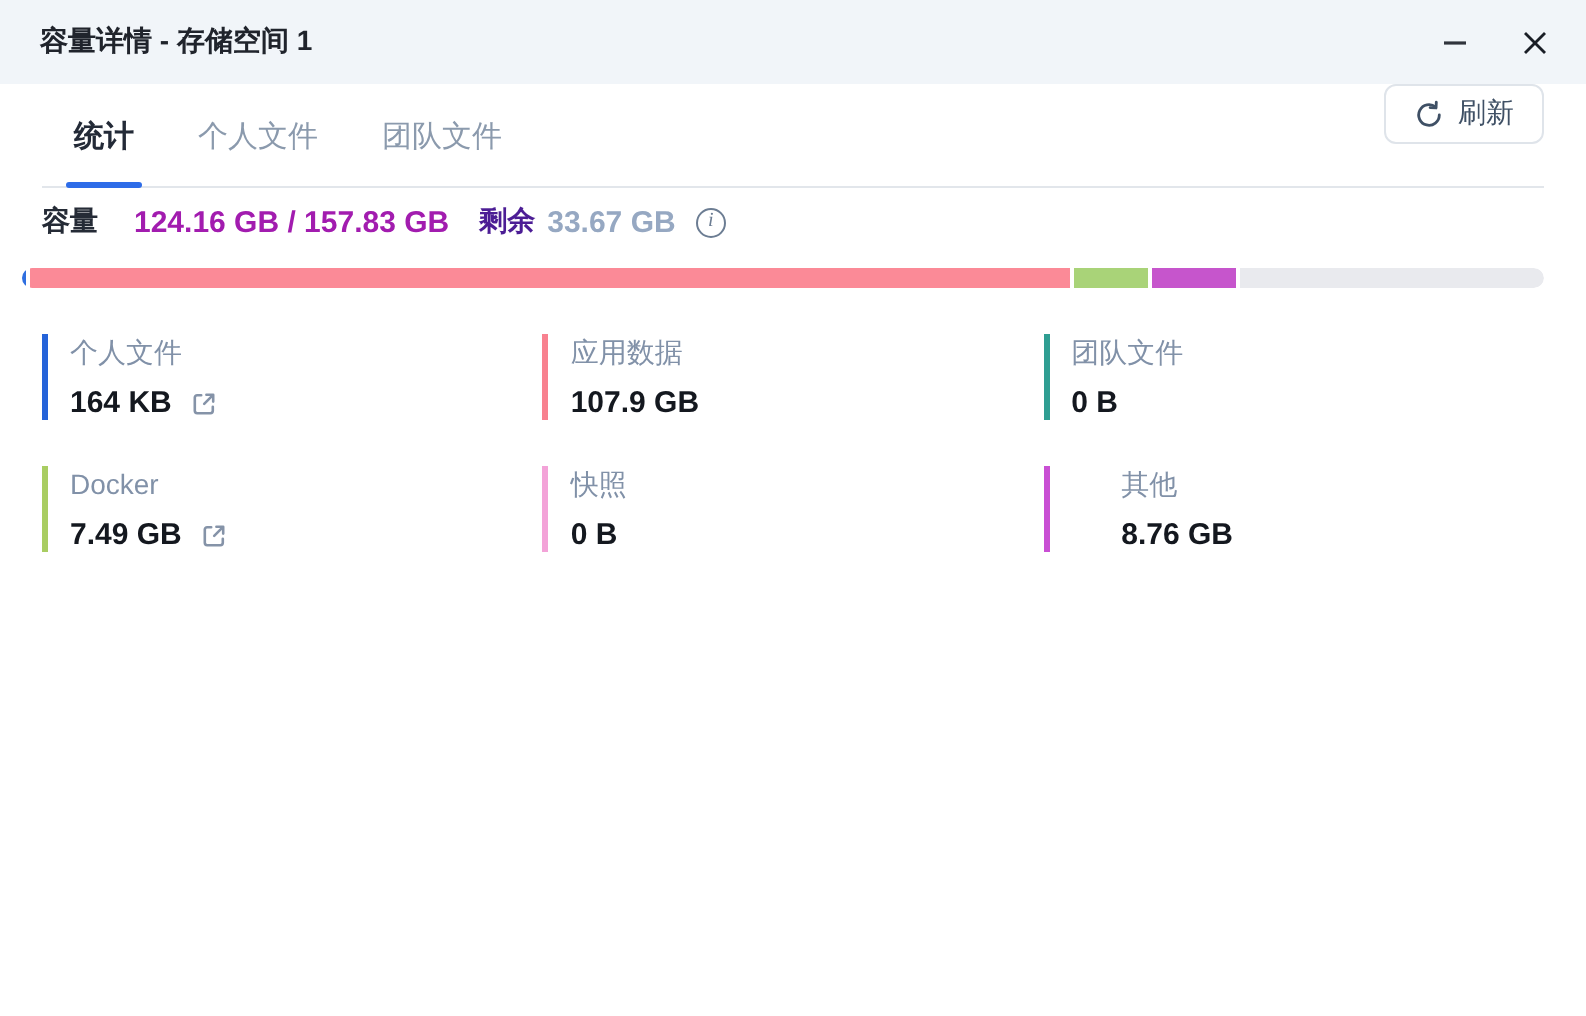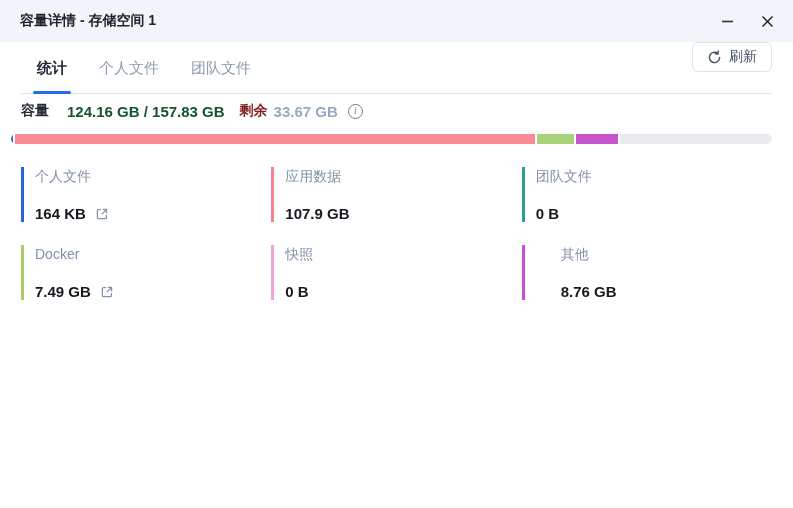--- a/index.html
+++ b/index.html
@@ -50,22 +50,22 @@
     background:#fff; border:1px solid #dfe4ea; border-radius:6px;
     font-family:inherit; font-size:14px; color:#3f5065; cursor:pointer;
   }
   .refresh-btn svg { display:block; }
 
   
   .content { padding:0 21px; }
 
   .capacity-row { margin-top:8px; display:flex; align-items:center; }
   .capacity-label { font-size:14px; font-weight:700; color:#252b36; }
-  .capacity-usage { margin-left:18px; font-size:15px; font-weight:600; color:#14532d; }
-  .remaining-label { margin-left:15px; font-size:14px; font-weight:600; color:#7f1d1d; }
+  .capacity-usage { margin-left:18px; font-size:15px; font-weight:600; color:#a21caf; }
+  .remaining-label { margin-left:15px; font-size:14px; font-weight:600; color:#4c1d95; }
   .remaining-value { margin-left:6px; font-size:15px; font-weight:600; color:#96a8c2; }
   .info-icon {
     margin-left:10px; width:15px; height:15px; border:1.2px solid #6c7d93; border-radius:50%;
     display:inline-flex; align-items:center; justify-content:center;
     font-size:10px; color:#6c7d93; font-style:italic; font-family:"Liberation Serif",serif;
     cursor:pointer; line-height:1;
   }
 
   
   .usage-bar {
@@ -75,21 +75,21 @@
   .usage-seg { height:10px; flex-shrink:0; }
   .usage-track { height:10px; flex:1; background:#e9eaee; border-radius:0 5px 5px 0; }
 
   
   .stats-grid {
     margin-top:23px;
     display:grid; grid-template-columns:1fr 1fr 1fr; row-gap:23px;
   }
   .stat-card { border-left:3px solid #ccc; padding-left:11px; min-height:42px; }
   .stat-label { font-size:14px; color:#8191a8; line-height:1.3; }
-  .stat-value-row { margin-top:20px; display:flex; align-items:center; gap:9px;text-align:right; }
+  .stat-value-row { margin-top:8px; display:flex; align-items:center; gap:9px;text-align:right; }
   .stat-value { font-size:15px; font-weight:700; color:#14181f; }
   .ext-link { display:inline-flex; cursor:pointer; color:#8593a8; }
   .ext-link svg { display:block; }
 </style>
 </head>
 <body>
 
 <div class="window">
 
   <div class="titlebar">

